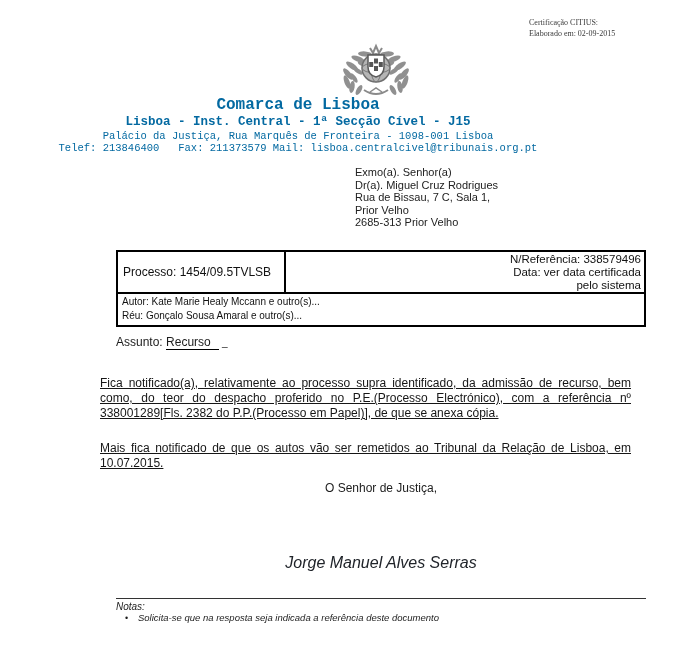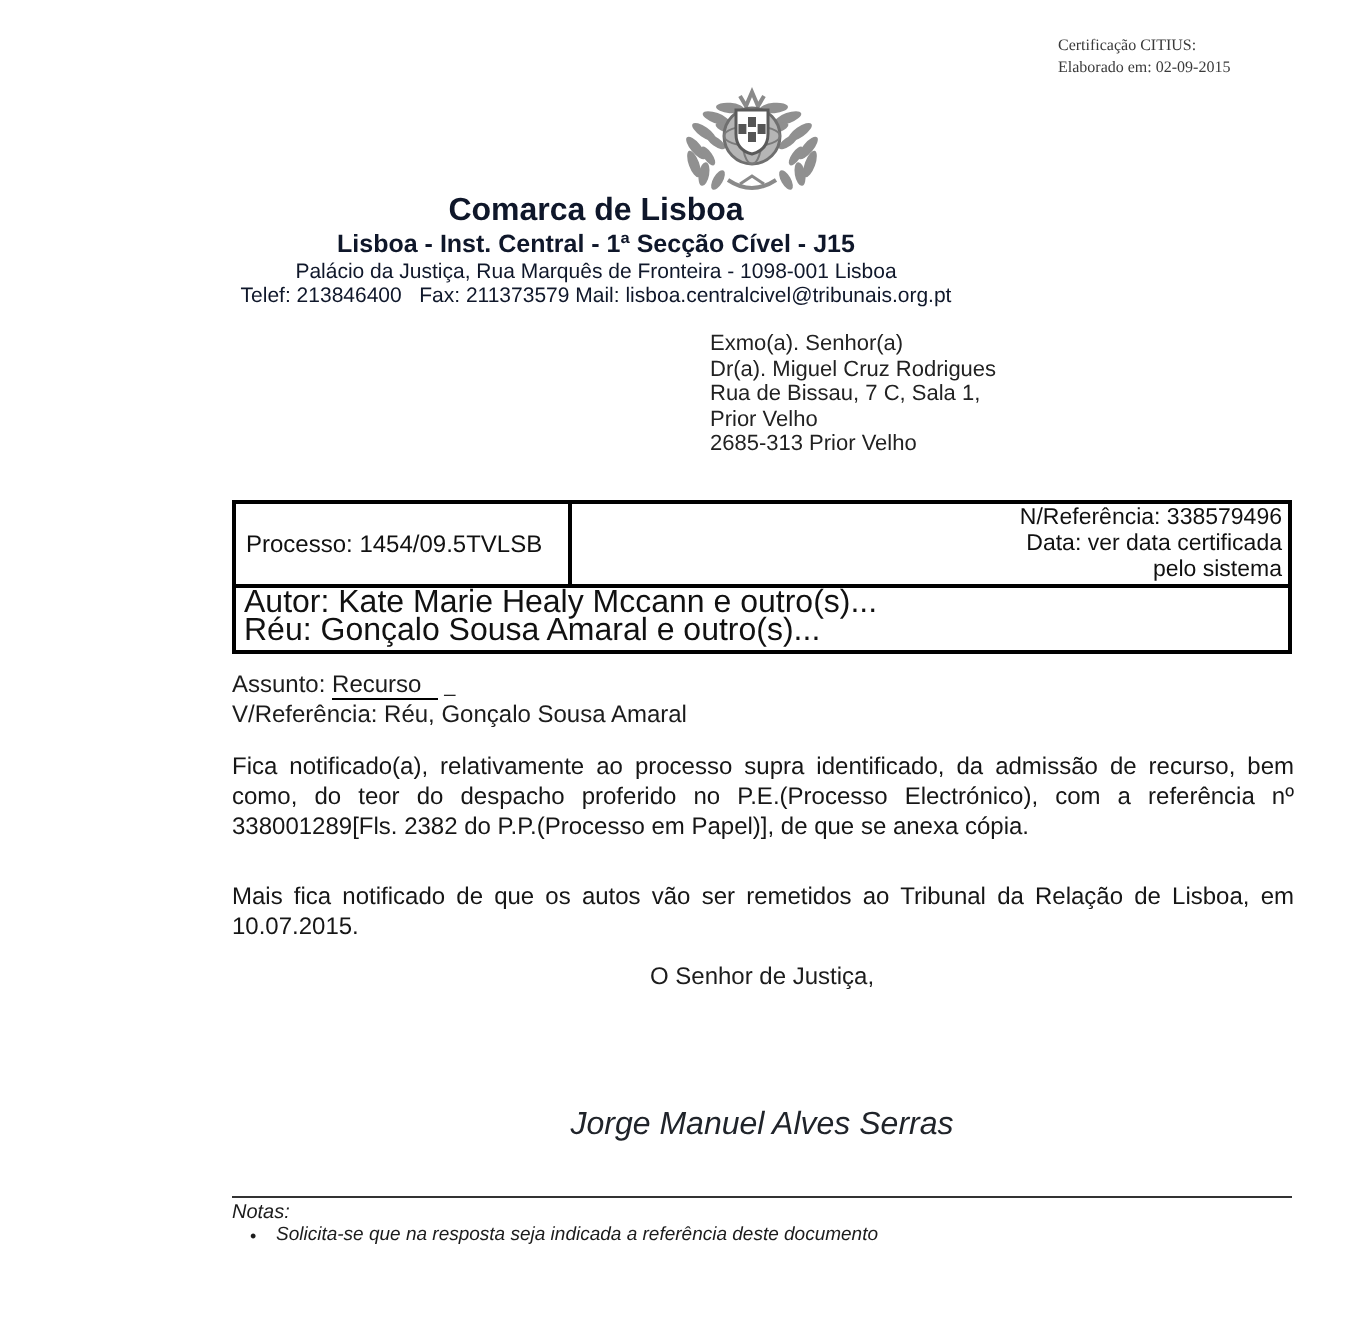--- a/index.html
+++ b/index.html
@@ -15,41 +15,41 @@
   
   .certification{
     position:absolute;left:505px;top:17px;
     font-family:"Liberation Serif", serif;
     font-size:8px;line-height:11px;color:#3a3a3a;
   }
   
   .emblem{position:absolute;left:310px;top:40px;width:84px;height:60px;}
   
   .header{position:absolute;left:0;top:96px;width:548px;text-align:center;
-    font-family:Liberation Sans, sans-serif;color:#0f172a;}
+    font-family:Liberation Mono, monospace;color:#0369a1;}
   .h-court{font-size:16px;font-weight:bold;line-height:19px;}
   .h-section{font-size:12.5px;font-weight:bold;line-height:15px;}
   .h-address{font-size:10.5px;line-height:12px;}
   .h-contacts{font-size:10.5px;line-height:12px;white-space:pre-wrap;}
   
   .addressee{position:absolute;left:331px;top:166px;font-size:11px;line-height:12.5px;color:#222;}
   
   .case-table{position:absolute;left:92px;top:250px;width:530px;box-sizing:border-box;
     border:2px solid #000;font-size:12px;color:#111;}
   .ct-row1{display:flex;border-bottom:2px solid #000;height:40px;}
   .ct-c1{flex:0 0 168px;border-right:2px solid #000;display:flex;align-items:center;padding-left:5px;box-sizing:border-box;}
   .ct-c2{flex:0 0 192px;border-right:2px solid #000;display:flex;align-items:center;justify-content:center;text-align:center;box-sizing:border-box;}
   .ct-c3{flex:1 1 auto;text-align:right;font-size:11.5px;line-height:13px;padding:1px 3px;box-sizing:border-box;}
-  .ct-row2{padding:1px 2px 2px 4px;font-size:16px;line-height:14px;}
+  .ct-row2{padding:1px 2px 2px 4px;font-size:10px;line-height:14px;}
   
   .subject{position:absolute;left:92px;top:336px;font-size:12px;line-height:13.5px;}
   .subject .underlined{border-bottom:1px solid #000;padding-right:8px;}
   .subject .trail{font-size:10px;}
   
-  .para{position:absolute;left:92px;width:531px;font-size:12px;line-height:15px;text-align:justify;color:#161616;}
+  .para{position:absolute;left:76px;width:531px;font-size:12px;line-height:15px;text-align:justify;color:#161616;text-decoration:underline;}
   .p1{top:376px;}
   .p2{top:441px;}
   .officer{position:absolute;left:92px;top:481px;width:530px;text-align:center;font-size:12px;}
   .signature{position:absolute;left:92px;top:554px;width:530px;text-align:center;font-size:16px;font-style:italic;color:#20242a;}
   
   .notes{position:absolute;left:92px;top:598px;width:530px;border-top:1px solid #333;padding-top:2px;}
   .notes-title{font-size:10px;font-style:italic;line-height:11px;}
   .notes-item{display:flex;font-size:9.5px;font-style:italic;line-height:12px;}
   .notes-bullet{margin-left:9px;width:13px;font-style:normal;font-size:9px;}
 </style>
@@ -135,21 +135,20 @@
       <div>Réu: Gonçalo Sousa Amaral e outro(s)...</div>
     </div>
   </div>
 
   <div class="subject">
     <div>
       <span>Assunto:</span>
       <span class="underlined">Recurso</span>
       <span class="trail">_</span>
     </div>
-    <div>V/Referência: Réu, Gonçalo Sousa Amaral</div>
   </div>
 
   <div class="para p1">Fica notificado(a), relativamente ao processo supra identificado, da admissão de recurso, bem como, do teor do despacho proferido no P.E.(Processo Electrónico), com a referência nº 338001289[Fls. 2382 do P.P.(Processo em Papel)], de que se anexa cópia.</div>
   <div class="para p2">Mais fica notificado de que os autos vão ser remetidos ao Tribunal da Relação de Lisboa, em 10.07.2015.</div>
   <div class="officer">O Senhor de Justiça,</div>
   <div class="signature">Jorge Manuel Alves Serras</div>
 
   <div class="notes">
     <div class="notes-title">Notas:</div>
     <div class="notes-item">

